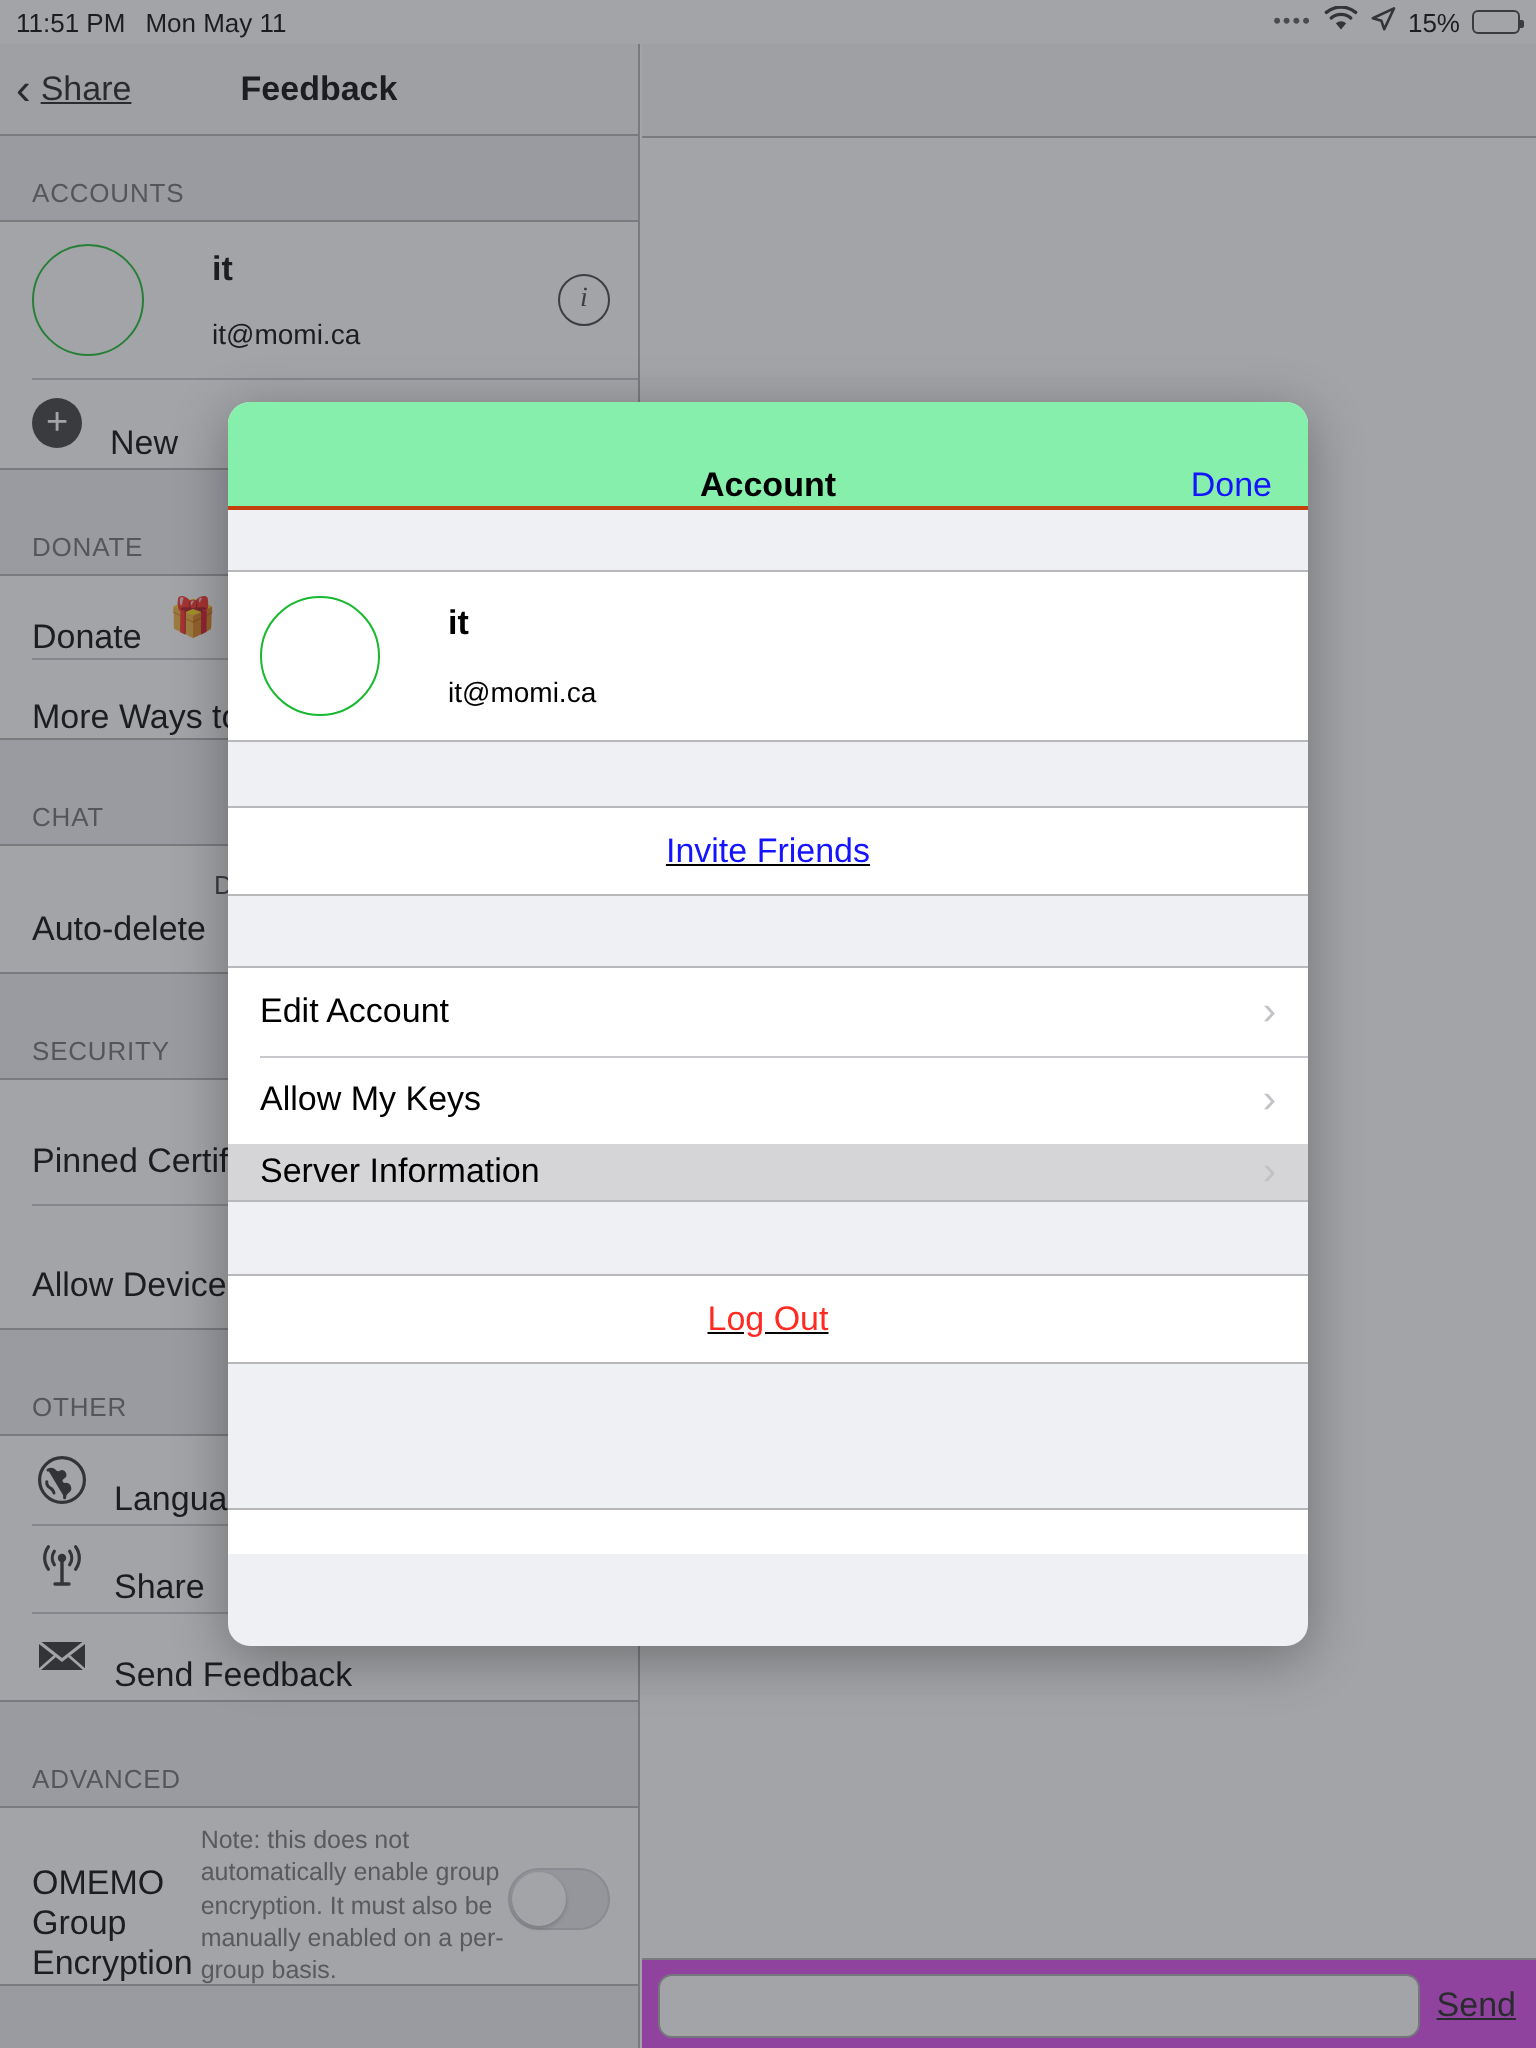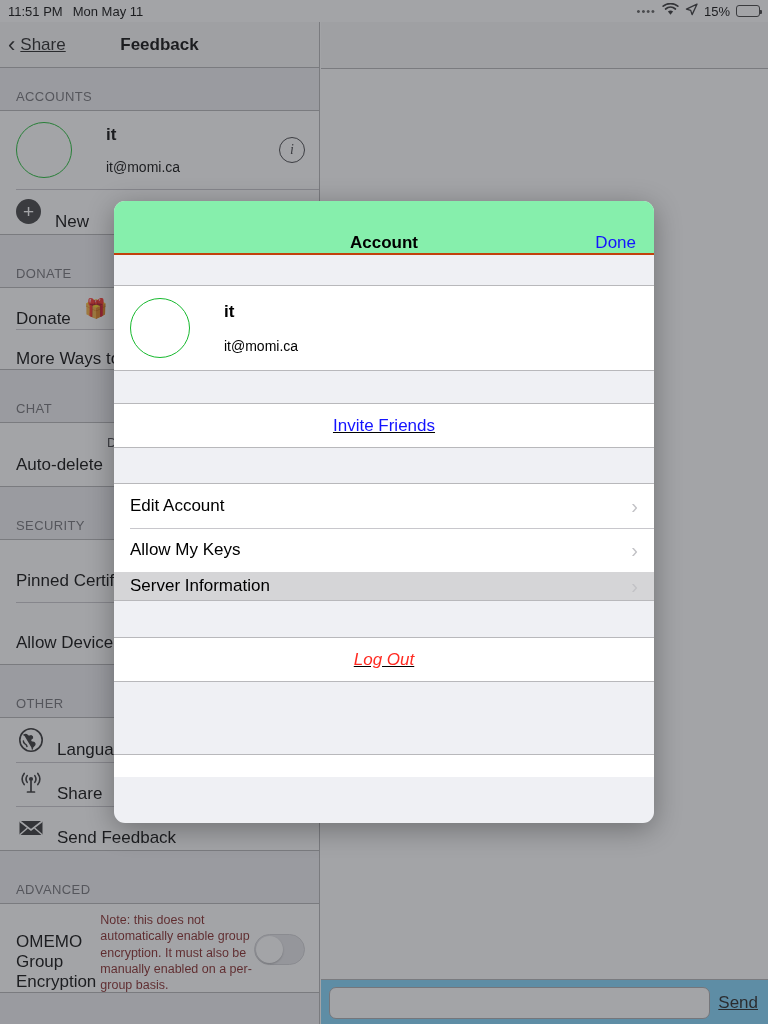--- a/index.html
+++ b/index.html
@@ -114,21 +114,21 @@
     height: 46px;
     border-bottom: 1px solid #b2b2b4;
     background: #f7f7f8;
   }
   #detail-body { background: #fff; height: calc(100% - 46px); position: relative; }
   #composer {
     position: absolute;
     left: 0; right: 0; bottom: 0;
     height: 46px;
     border-top: 1px solid #b2b2b4;
-    background: #7dd3fc;
+    background: #d946ef;
     display: flex;
     align-items: center;
     padding: 0 8px;
     box-sizing: border-box;
     gap: 8px;
   }
   #composer-input {
     flex: 1;
     height: 30px;
     border: 1px solid #a9a9ad;
@@ -175,21 +175,21 @@
   }
   .row + .row::before {
     content: "";
     position: absolute;
     left: 16px; right: 0; top: 0;
     height: 1px;
     background: #c8c7cc;
   }
   .row .title { font-size: 17px; color: #000; margin-top: 20px; }
   .row .subtitle { font-size: 13px; color: #3c3c40; line-height: 1.25; }
-  .row .tiny { font-size: 12.5px; color: #7f1d1d; line-height: 1.3; }
+  .row .tiny { font-size: 12.5px; color: #737373; line-height: 1.3; }
   .row .icon-slot {
     width: 29px; height: 29px;
     margin-right: 12px;
     display: flex; align-items: center; justify-content: center;
     flex: 0 0 auto;
   }
   .row-stack { display: flex; flex-direction: row; justify-content: flex-start; gap: 4px; }
 
   
   #account-row { height: 78px; }
@@ -313,21 +313,21 @@
     color: #c2c2c6;
     font-size: 20px;
     font-weight: 300;
     line-height: 1;
   }
   .m-center {
     justify-content: center;
     text-decoration: underline;
   }
   .link-blue { color: #1414ff; }
-  .link-red { color: #ff2a21; font-style: italic; }
+  .link-red { color: #ff2a21; }
 
   #modal-account-row { height: 84px; padding-left: 16px; }
   .m-avatar {
     width: 60px; height: 60px;
     border-radius: 50%;
     border: 1.6px solid #17b92e;
     box-sizing: border-box;
     flex: 0 0 auto;
   }
   .m-acct-text { margin-left: 34px; display: flex; flex-direction: column; gap: 16px; }

